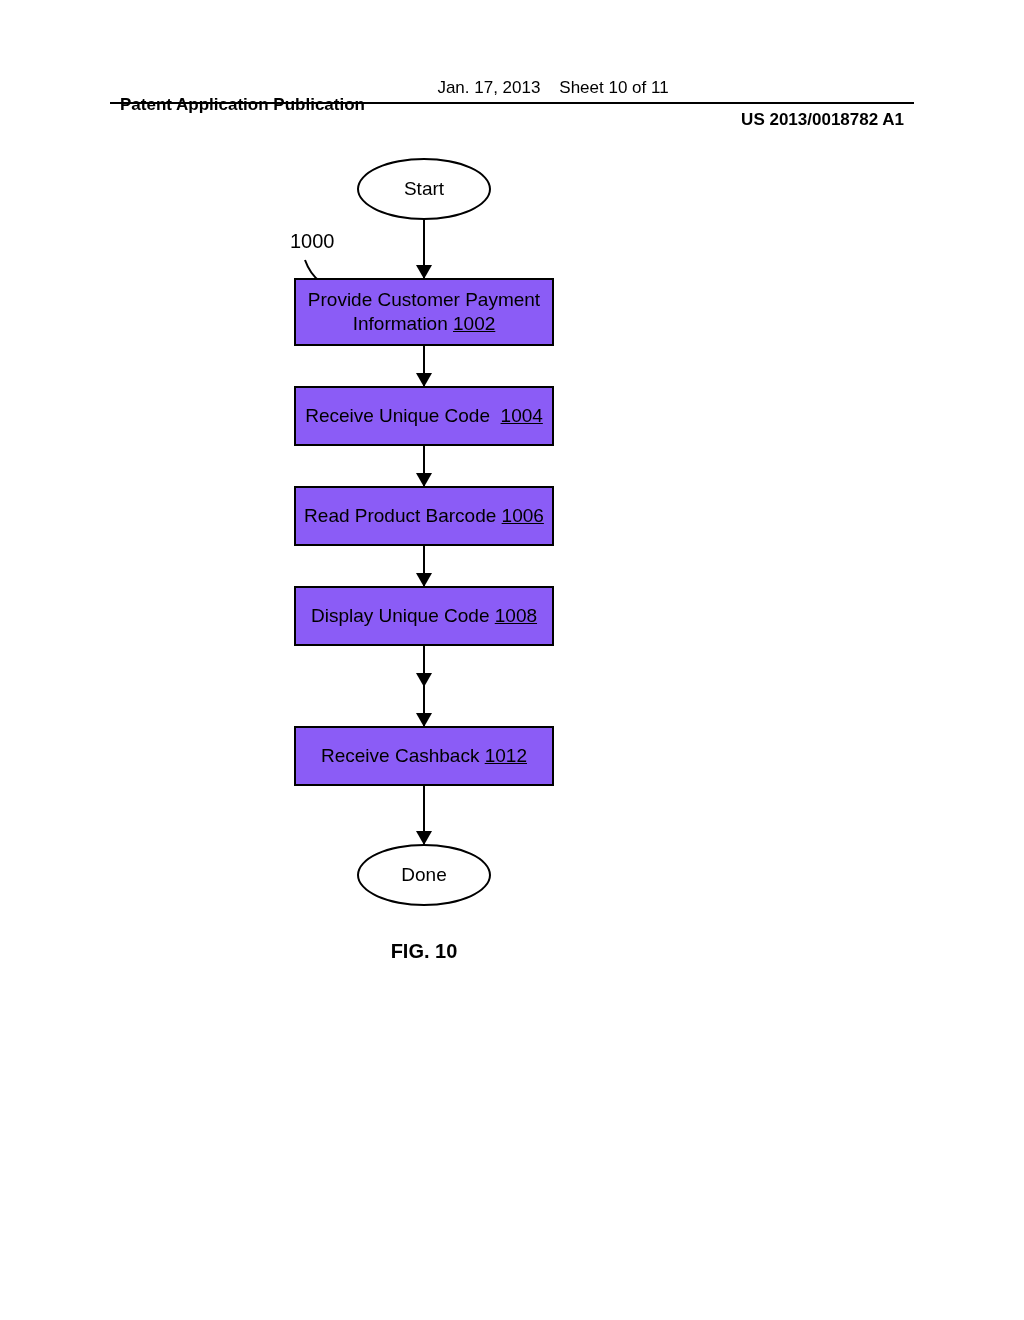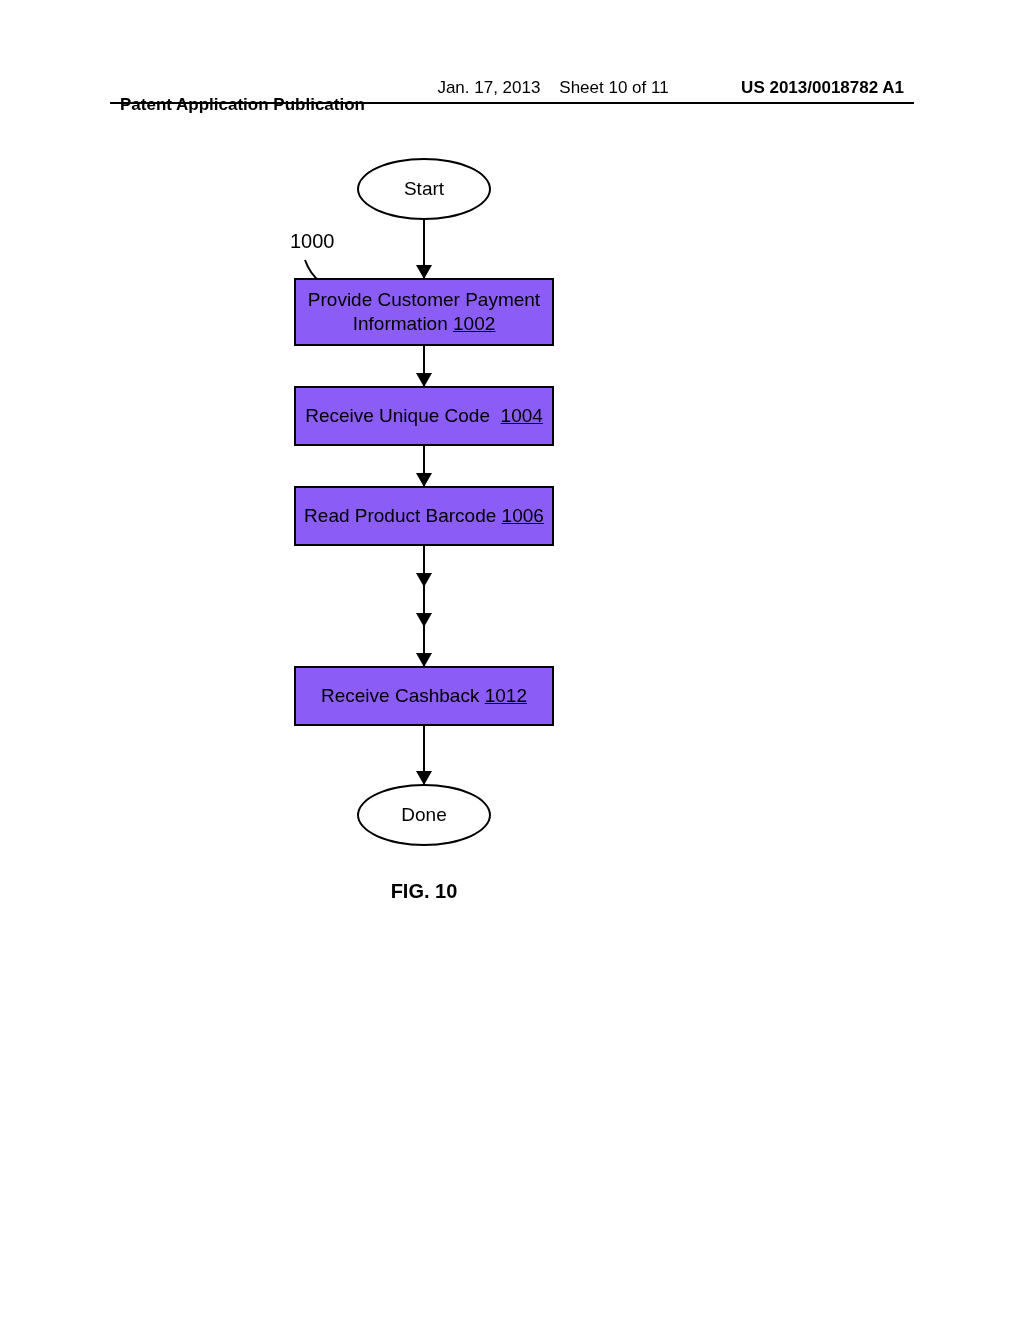--- a/index.html
+++ b/index.html
@@ -21,21 +21,21 @@
     left: 0;
     width: 1024px;
     display: flex;
     justify-content: space-between;
     font-size: 17px;
     padding: 0 120px 0 120px;
     box-sizing: border-box;
   }
   .header-left { font-weight: bold; margin-top: 17px; }
   .header-mid { }
-  .header-right { font-weight: bold; }
+  .header-right { font-weight: bold; margin-top: 32px; }
   .header-rule {
     position: absolute;
     top: 102px;
     left: 110px;
     width: 804px;
     height: 0;
     border-top: 2px solid #000;
   }
   .flow {
     position: absolute;
@@ -155,20 +155,26 @@
     <div class="arrow arrow-b"></div>
 
     <div class="box">
       <span>
         <span>Read Product Barcode</span>
         <span class="ref">1006</span>
       </span>
     </div>
     <div class="arrow arrow-b"></div>
 
+    <div class="box">
+      <span>
+        <span>Display Unique Code</span>
+        <span class="ref">1008</span>
+      </span>
+    </div>
     <div class="arrow arrow-b"></div>
 
     <div class="arrow arrow-b"></div>
 
     <div class="box">
       <span>
         <span>Receive Cashback</span>
         <span class="ref">1012</span>
       </span>
     </div>

